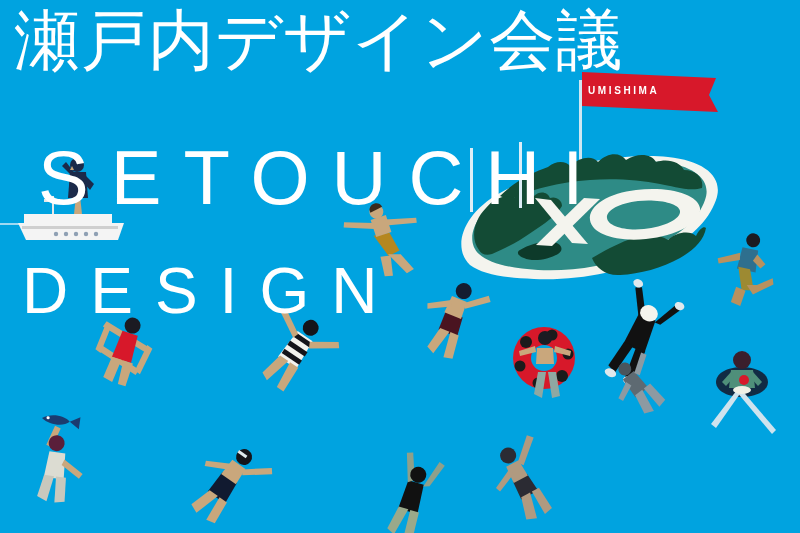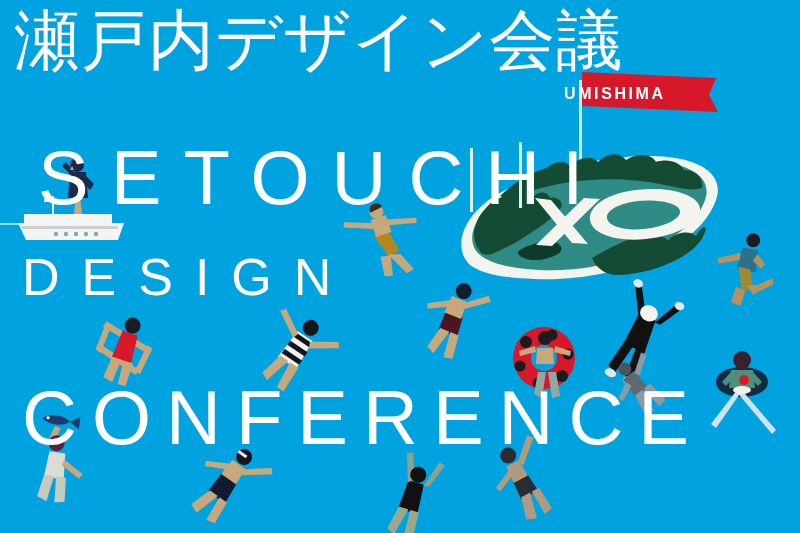--- a/index.html
+++ b/index.html
@@ -27,25 +27,25 @@
   }
   .latin-line{
     position:absolute;
     color:#ffffff;
     font-family:"Liberation Sans","DejaVu Sans",sans-serif;
     font-weight:300;
     white-space:nowrap;
     z-index:20;
   }
   .l-setouchi{left:22px;top:134px;font-size:76px;letter-spacing:22px;margin-left:16px;}
-  .l-design{left:22px;top:247px;font-size:52px;letter-spacing:22px;}
+  .l-design{left:22px;top:254px;font-size:64px;letter-spacing:22px;}
   .l-conference{left:22px;top:374px;font-size:76px;letter-spacing:15px;}
   .flag-label{
-    position:absolute;left:564px;top:85px;
-    color:#ffffff;font-size:16px;font-weight:700;letter-spacing:2.6px;
+    position:absolute;left:588px;top:85px;
+    color:#ffffff;font-size:10px;font-weight:700;letter-spacing:2.6px;
     z-index:45;
     font-family:"Liberation Sans","DejaVu Sans",sans-serif;
   }
   .sr-only{position:absolute;width:1px;height:1px;overflow:hidden;clip:rect(0 0 0 0);white-space:nowrap;}
 </style>
 </head>
 <body>
 
 <div id="poster">
 
@@ -286,17 +286,16 @@
   </svg>
 
   <div class="jp-title">瀬戸内デザイン会議</div>
 
   <div class="flag-label">UMISHIMA</div>
 
   <div class="latin-line l-setouchi">SETOUCHI</div>
 
   <div class="latin-line l-design">DESIGN</div>
 
-  <div class="latin-line l-conference">CONFERENCE</div>
 
   <span class="sr-only">Setouchi Design Conference poster: swimmers in bright blue sea around a green island with a red UMISHIMA flag</span>
 
 </div>
 
 </body></html>

